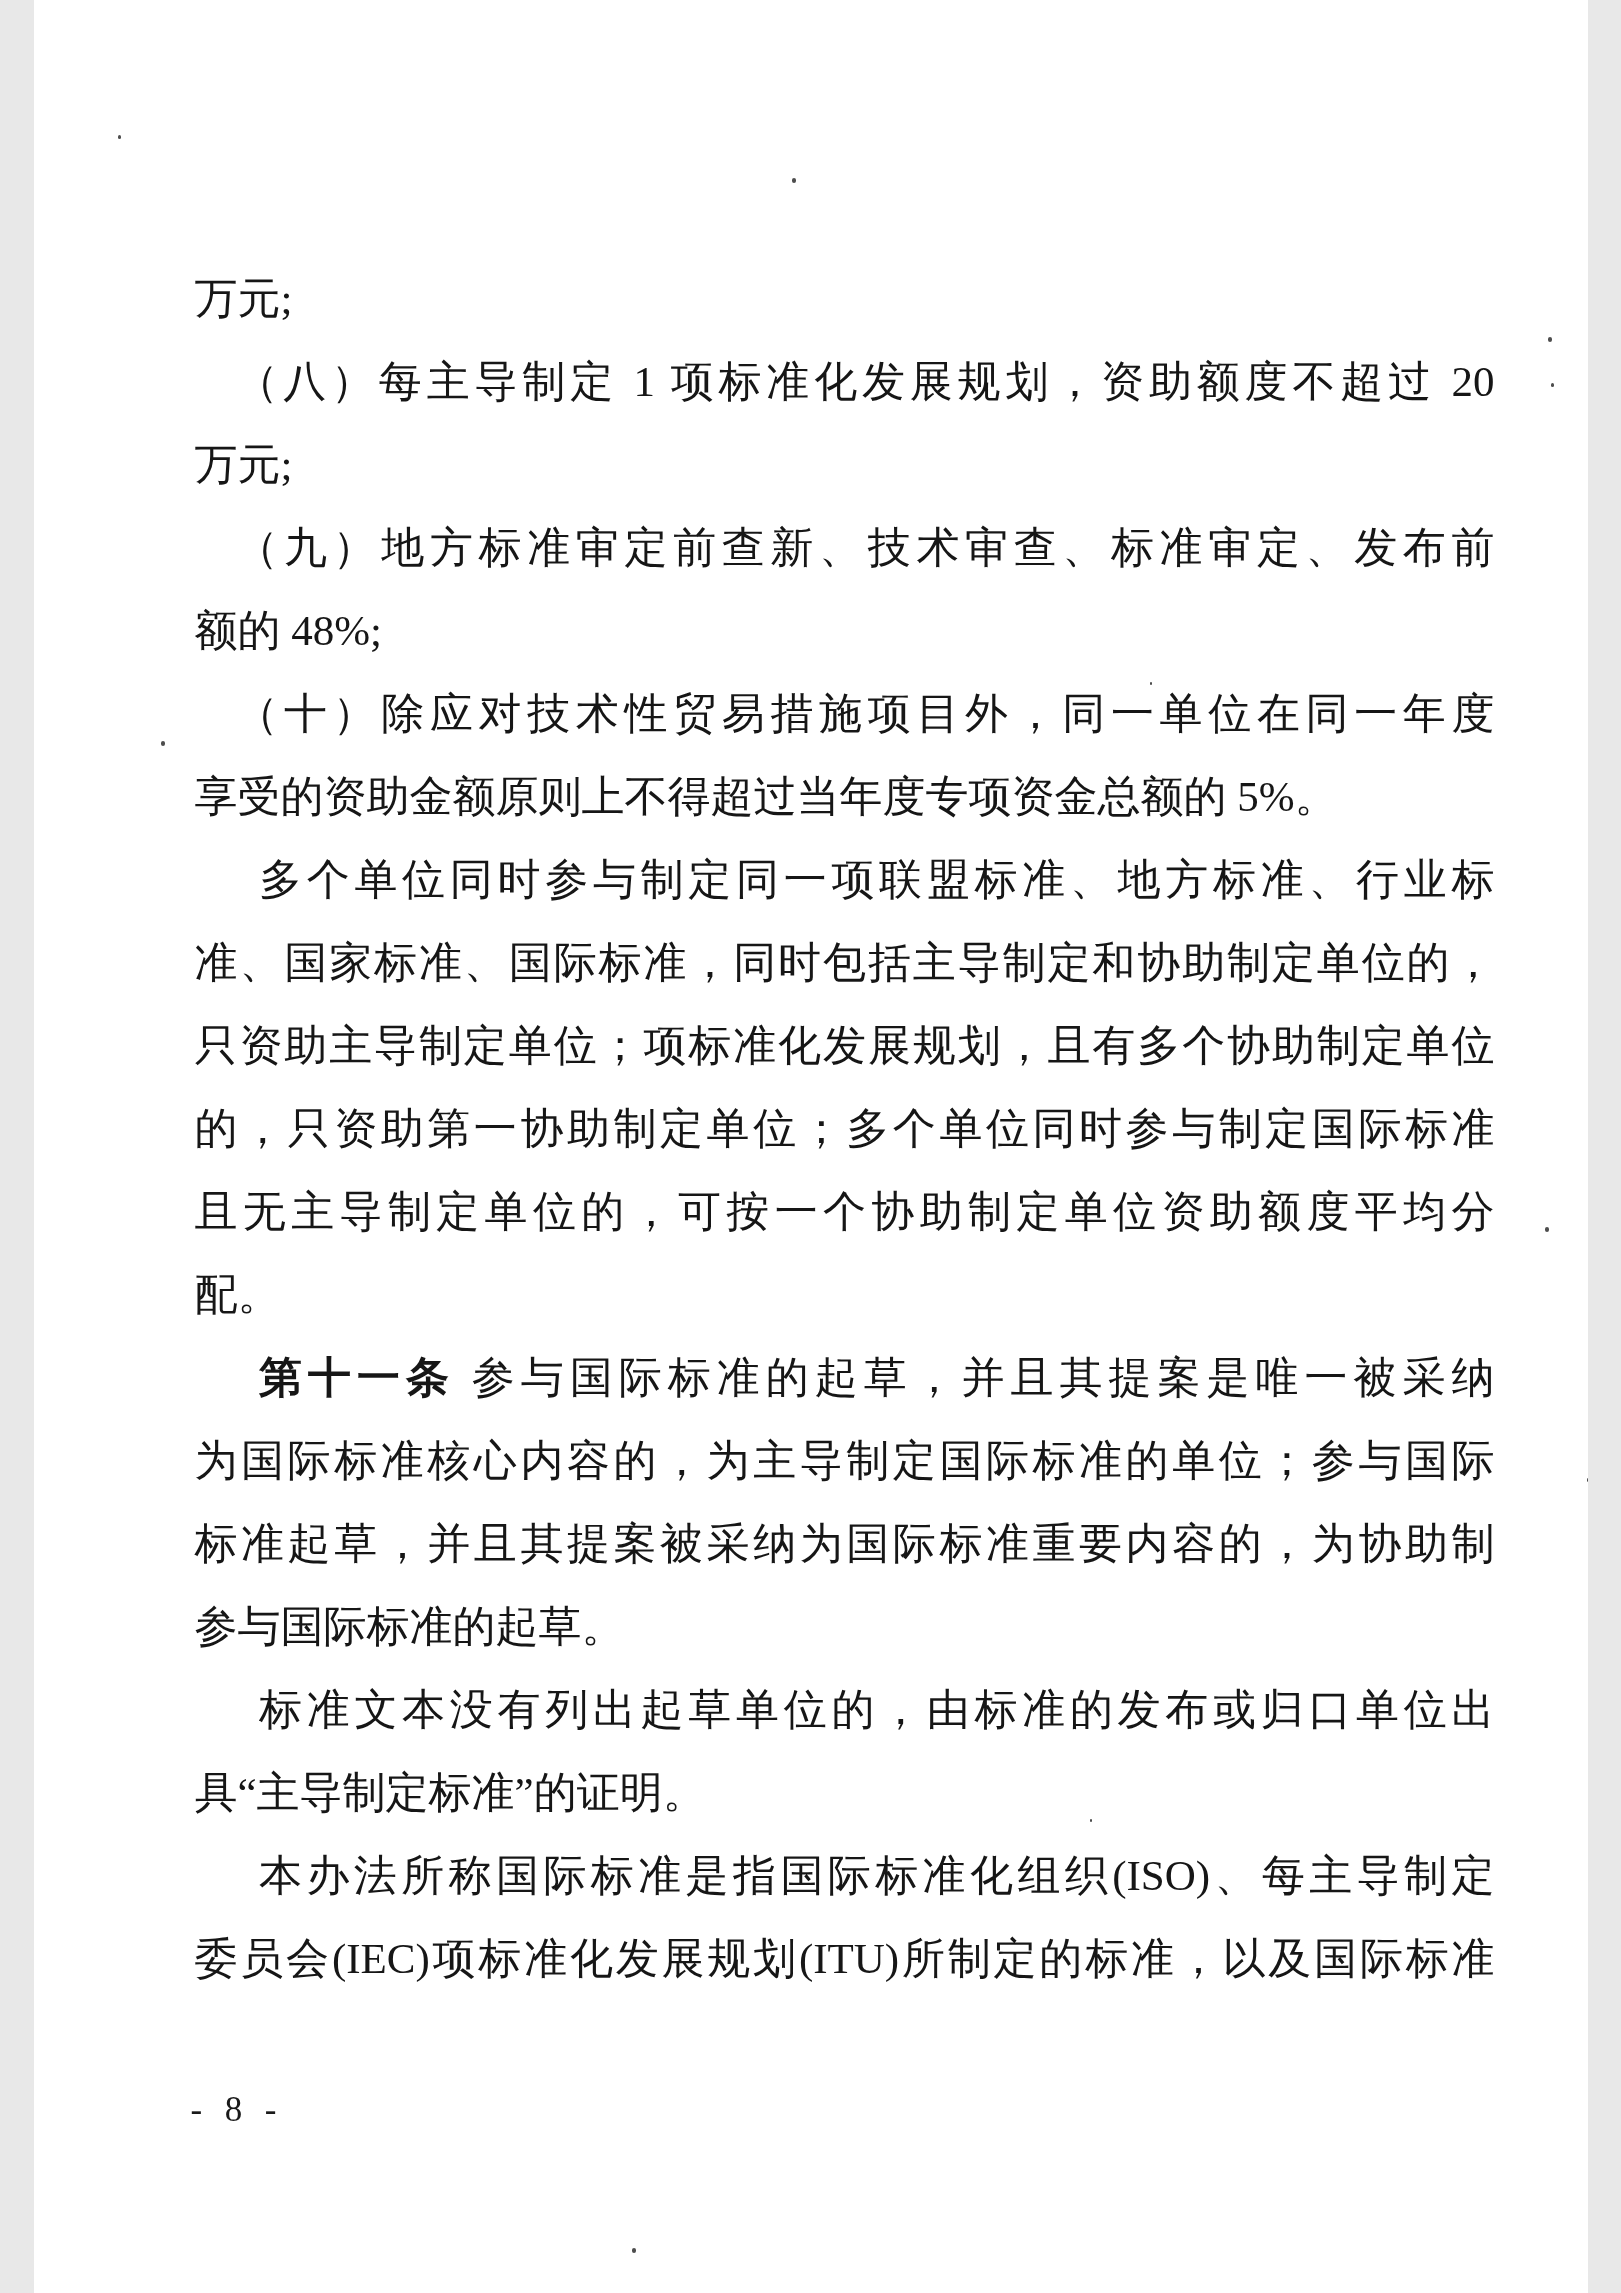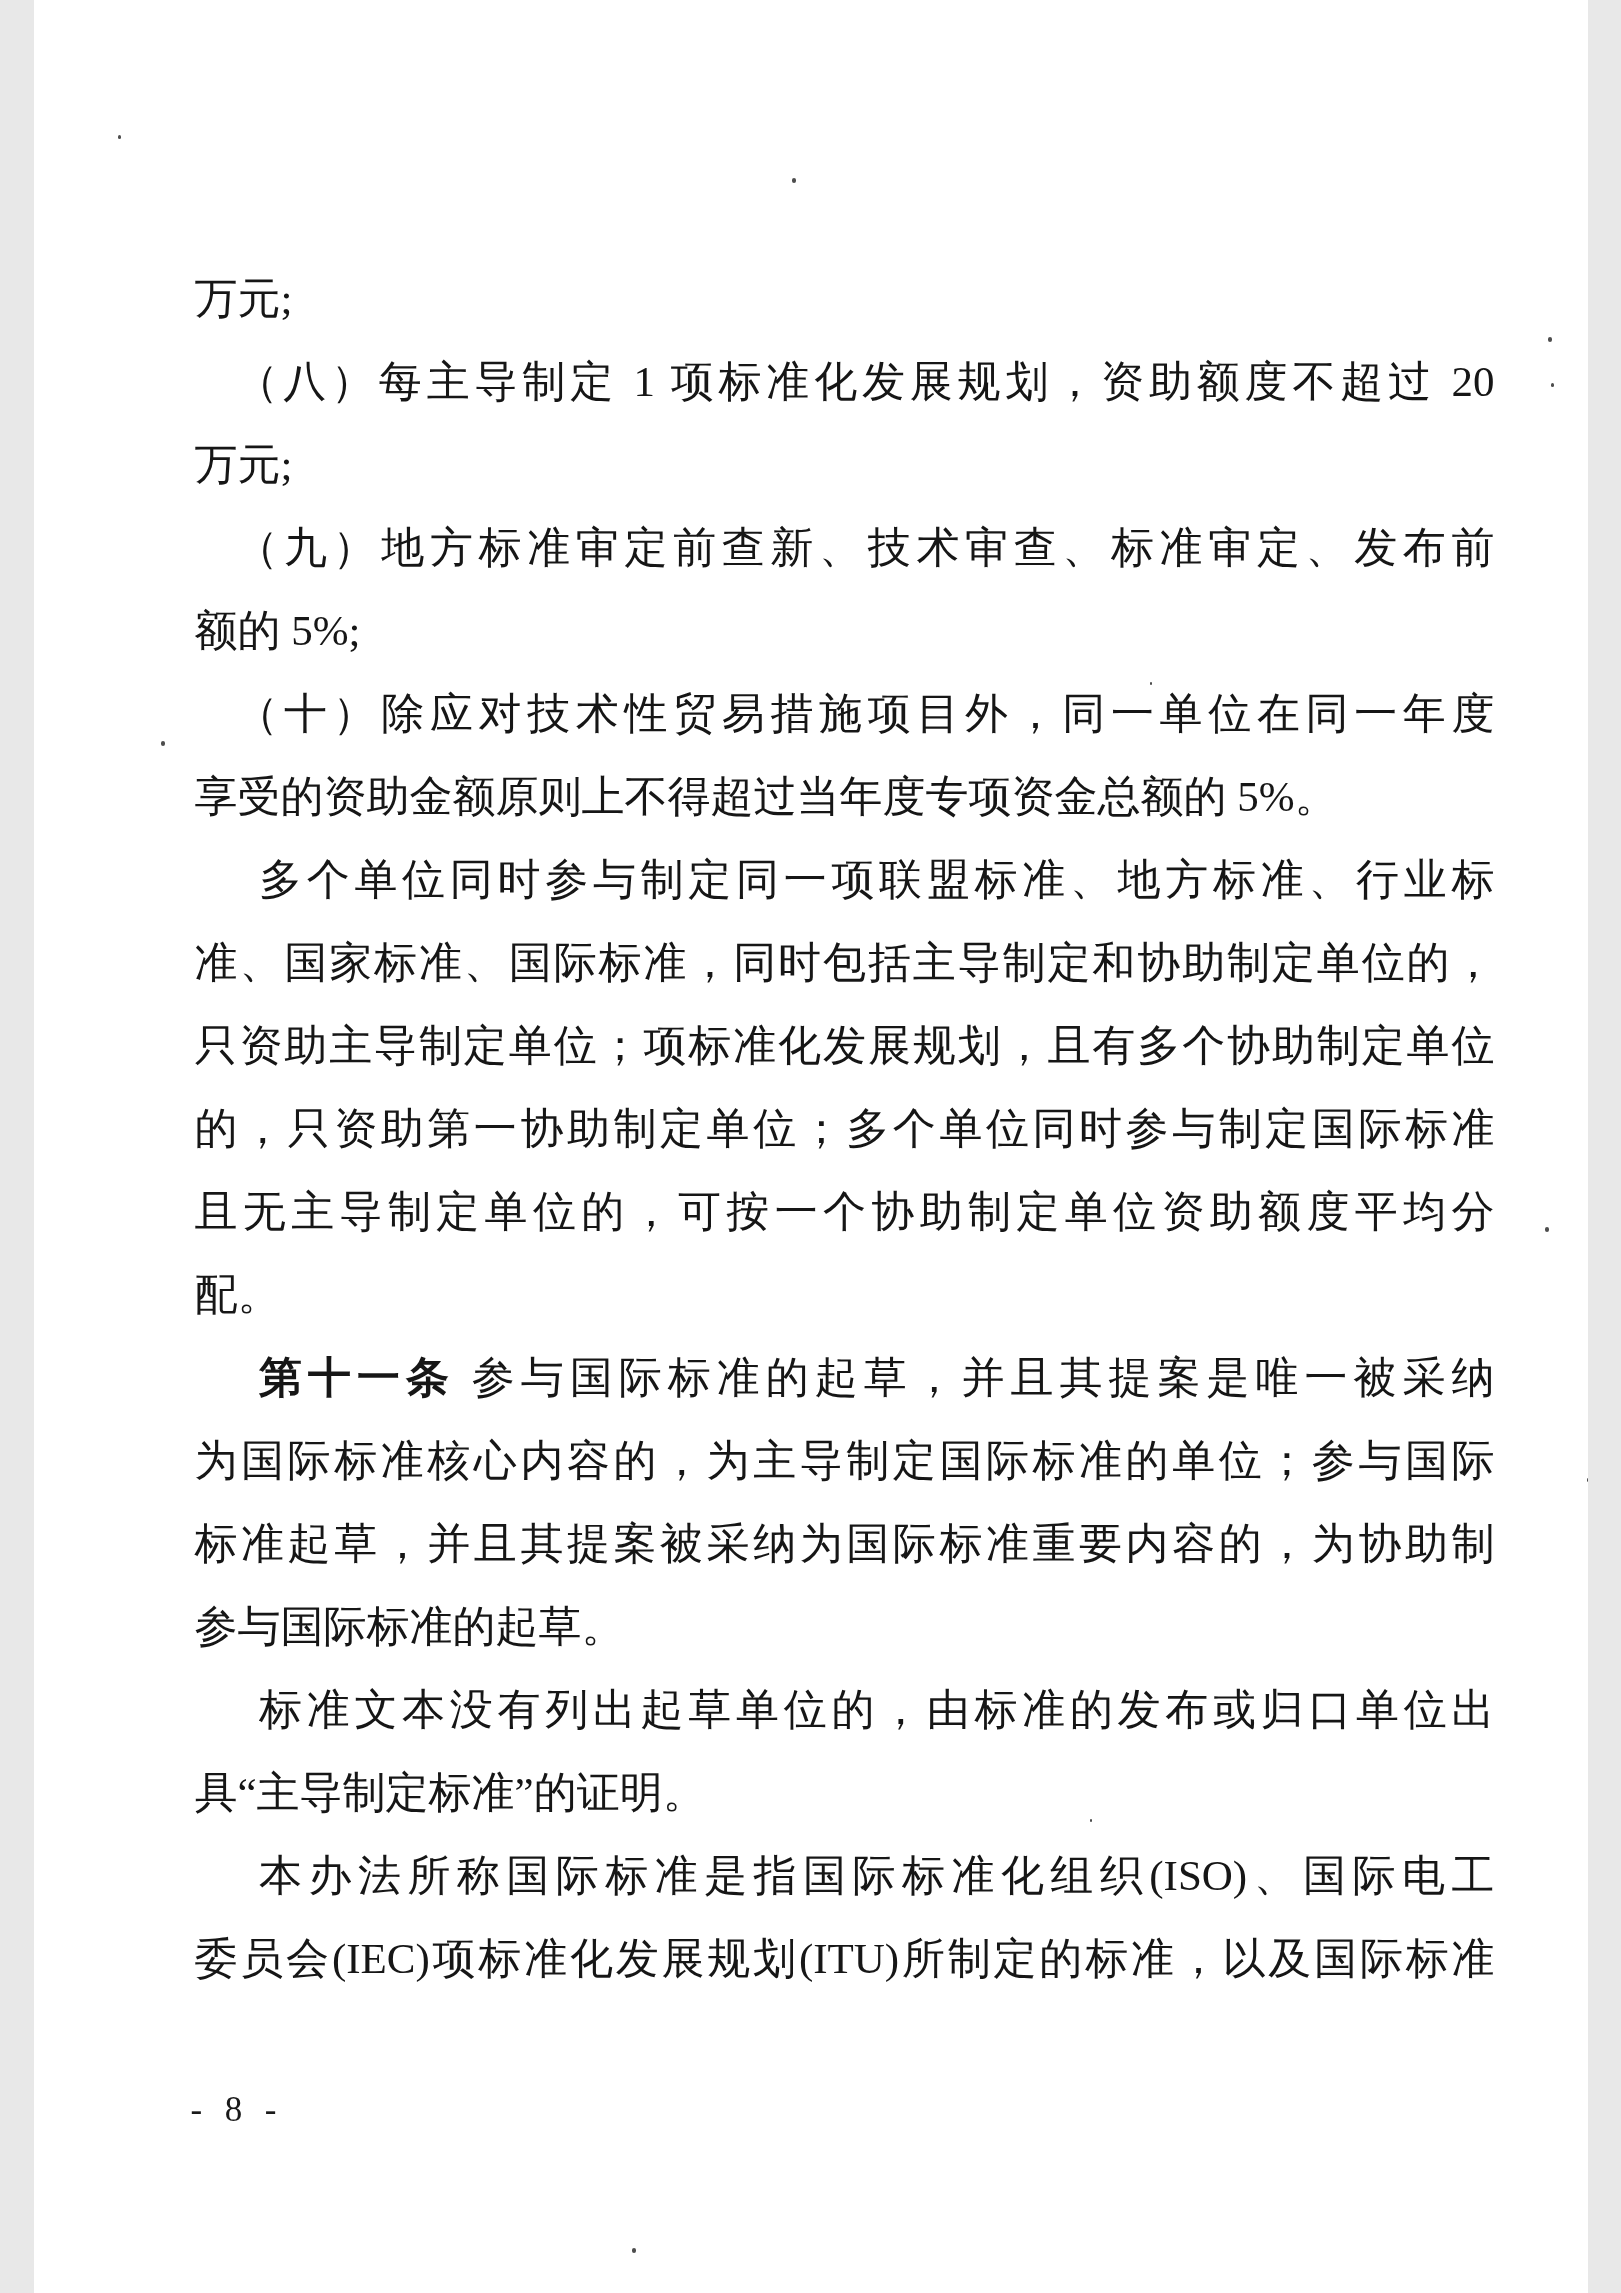--- a/index.html
+++ b/index.html
@@ -62,36 +62,36 @@
 </head>
 <body>
 
 <div class="page">
 
   <main class="text-block">
       <div class="line end"><span>万元;</span></div>
       <div class="line start paren"><span>（八）每主导制定 1 项标准化发展规划，资助额度不超过 20</span></div>
       <div class="line end"><span>万元;</span></div>
       <div class="line start paren"><span>（九）地方标准审定前查新、技术审查、标准审定、发布前</span></div>
-      <div class="line end"><span>额的 5%;</span></div>
+      <div class="line end"><span>额的 48%;</span></div>
       <div class="line start paren"><span>（十）除应对技术性贸易措施项目外，同一单位在同一年度</span></div>
       <div class="line end"><span>享受的资助金额原则上不得超过当年度专项资金总额的 5%。</span></div>
       <div class="line start"><span>多个单位同时参与制定同一项联盟标准、地方标准、行业标</span></div>
       <div class="line"><span>准、国家标准、国际标准，同时包括主导制定和协助制定单位的，</span></div>
       <div class="line"><span>只资助主导制定单位；项标准化发展规划，且有多个协助制定单位</span></div>
       <div class="line"><span>的，只资助第一协助制定单位；多个单位同时参与制定国际标准</span></div>
       <div class="line"><span>且无主导制定单位的，可按一个协助制定单位资助额度平均分</span></div>
       <div class="line end"><span>配。</span></div>
       <div class="line start"><span class="b">第十一条</span><span> 参与国际标准的起草，并且其提案是唯一被采纳</span></div>
       <div class="line"><span>为国际标准核心内容的，为主导制定国际标准的单位；参与国际</span></div>
       <div class="line"><span>标准起草，并且其提案被采纳为国际标准重要内容的，为协助制</span></div>
       <div class="line end"><span>参与国际标准的起草。</span></div>
       <div class="line start"><span>标准文本没有列出起草单位的，由标准的发布或归口单位出</span></div>
       <div class="line end"><span>具“主导制定标准”的证明。</span></div>
-      <div class="line start"><span>本办法所称国际标准是指国际标准化组织(ISO)、国际电工</span></div>
+      <div class="line start"><span>本办法所称国际标准是指国际标准化组织(ISO)、每主导制定</span></div>
       <div class="line"><span>委员会(IEC)项标准化发展规划(ITU)所制定的标准，以及国际标准</span></div>
     </main>
 
   <footer class="page-number">- 8 -</footer>
 
   <div class="speck" style="left:84px;  top:135px;  width:3.9px; height:3.9px;"></div>
   <div class="speck" style="left:758px; top:178px;  width:4.9px; height:4.9px;"></div>
   <div class="speck" style="left:1514px;top:337px;  width:4.9px; height:4.9px;"></div>
   <div class="speck" style="left:1517px;top:383px;  width:3.9px; height:3.9px;"></div>
   <div class="speck" style="left:127px; top:741px;  width:4.9px; height:4.9px;"></div>

